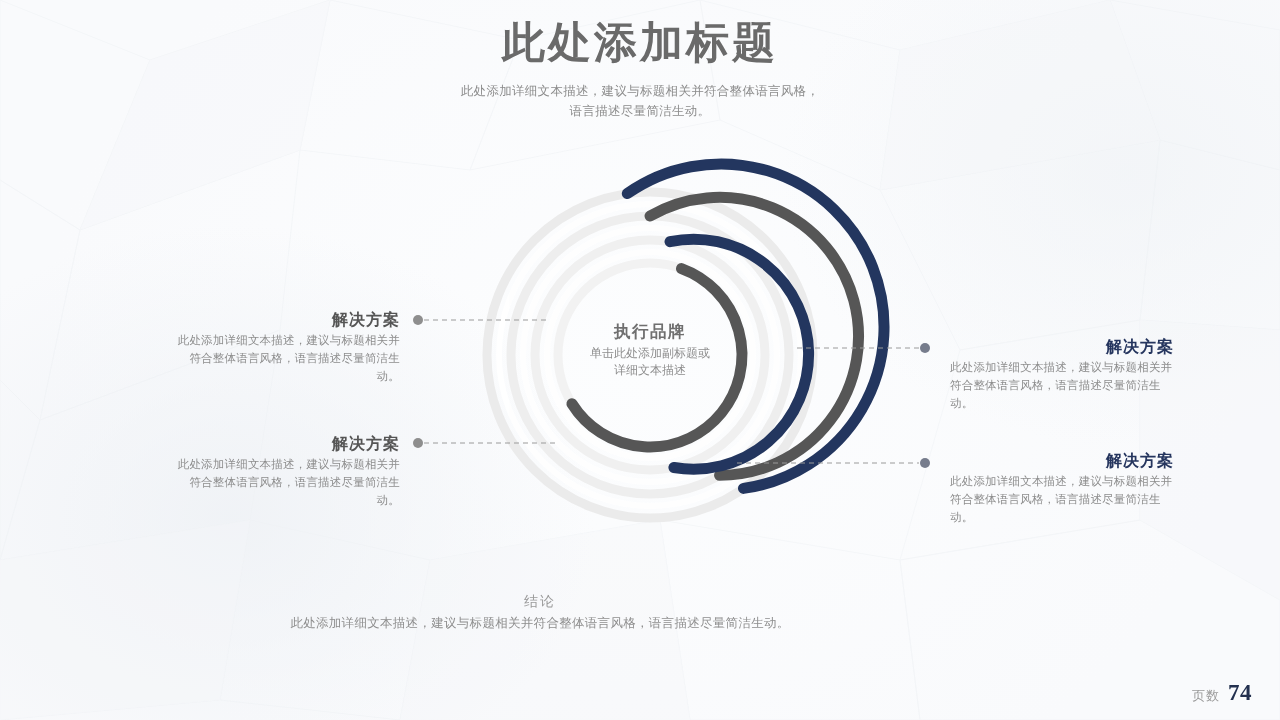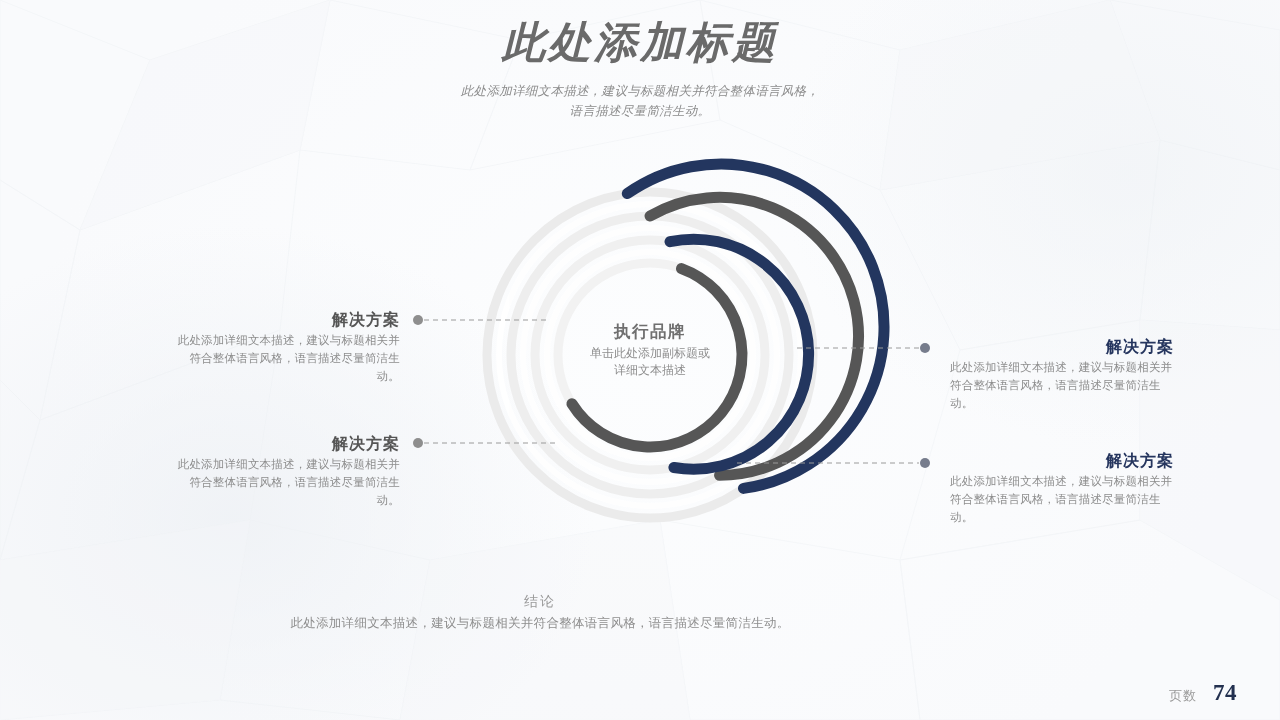--- a/index.html
+++ b/index.html
@@ -34,21 +34,20 @@
     pointer-events: none;
   }
 
   
   #header {
     position: absolute;
     top: 0;
     left: 0;
     width: 1280px;
     text-align: center;
-    font-style: italic;
   }
   #slide-title {
     margin: 0;
     padding-top: 17px;
     font-family: "Liberation Serif", "DejaVu Serif", serif;
     font-size: 43px;
     font-weight: 700;
     letter-spacing: 3px;
     color: #6a6a6a;
     line-height: 1.2;
@@ -126,25 +125,25 @@
   #conclusion-body {
     margin: 5px 0 0 0;
     font-size: 12.5px;
     color: #8d8d8d;
     letter-spacing: 0.3px;
   }
 
   
   #page-number {
     position: absolute;
-    right: 43px;
+    right: 28px;
     bottom: 14px;
     display: flex;
     align-items: baseline;
-    gap: 16px;
+    gap: 8px;
     margin-left: 20px;
   }
   #page-label {
     font-size: 13px;
     color: #9b9b9b;
     letter-spacing: 1px;
   }
   #page-value {
     font-family: Liberation Serif, serif;
     font-size: 23px;

